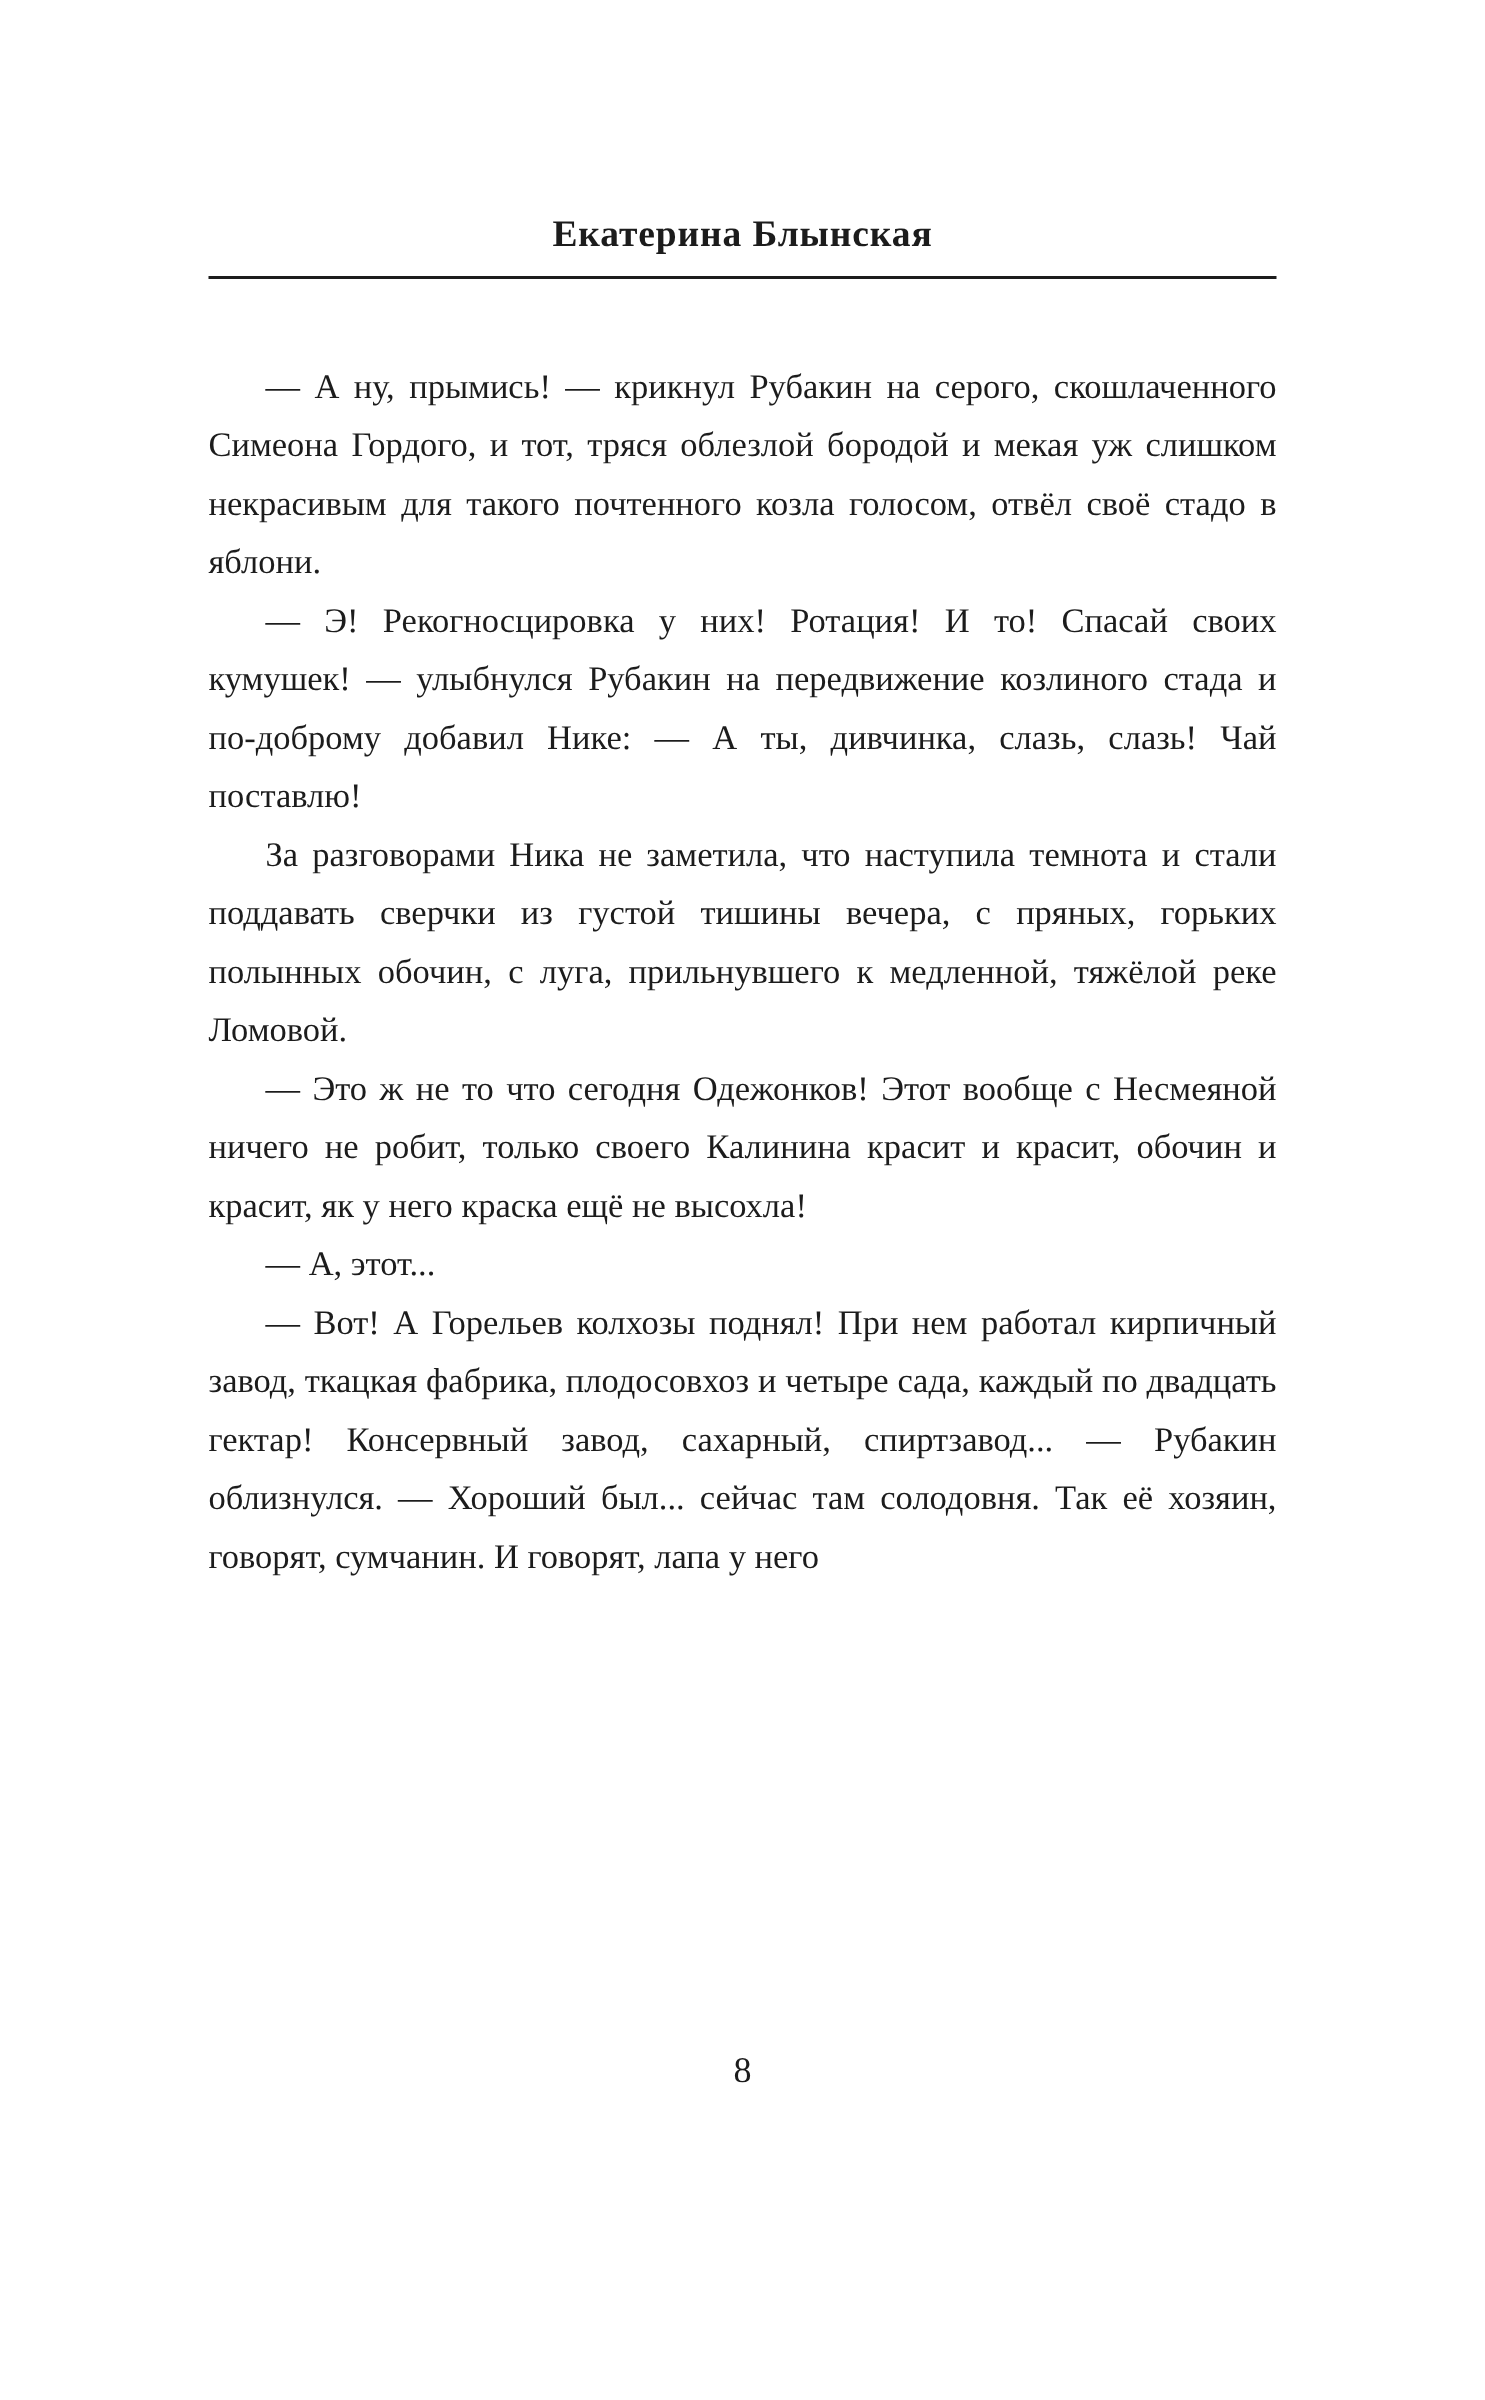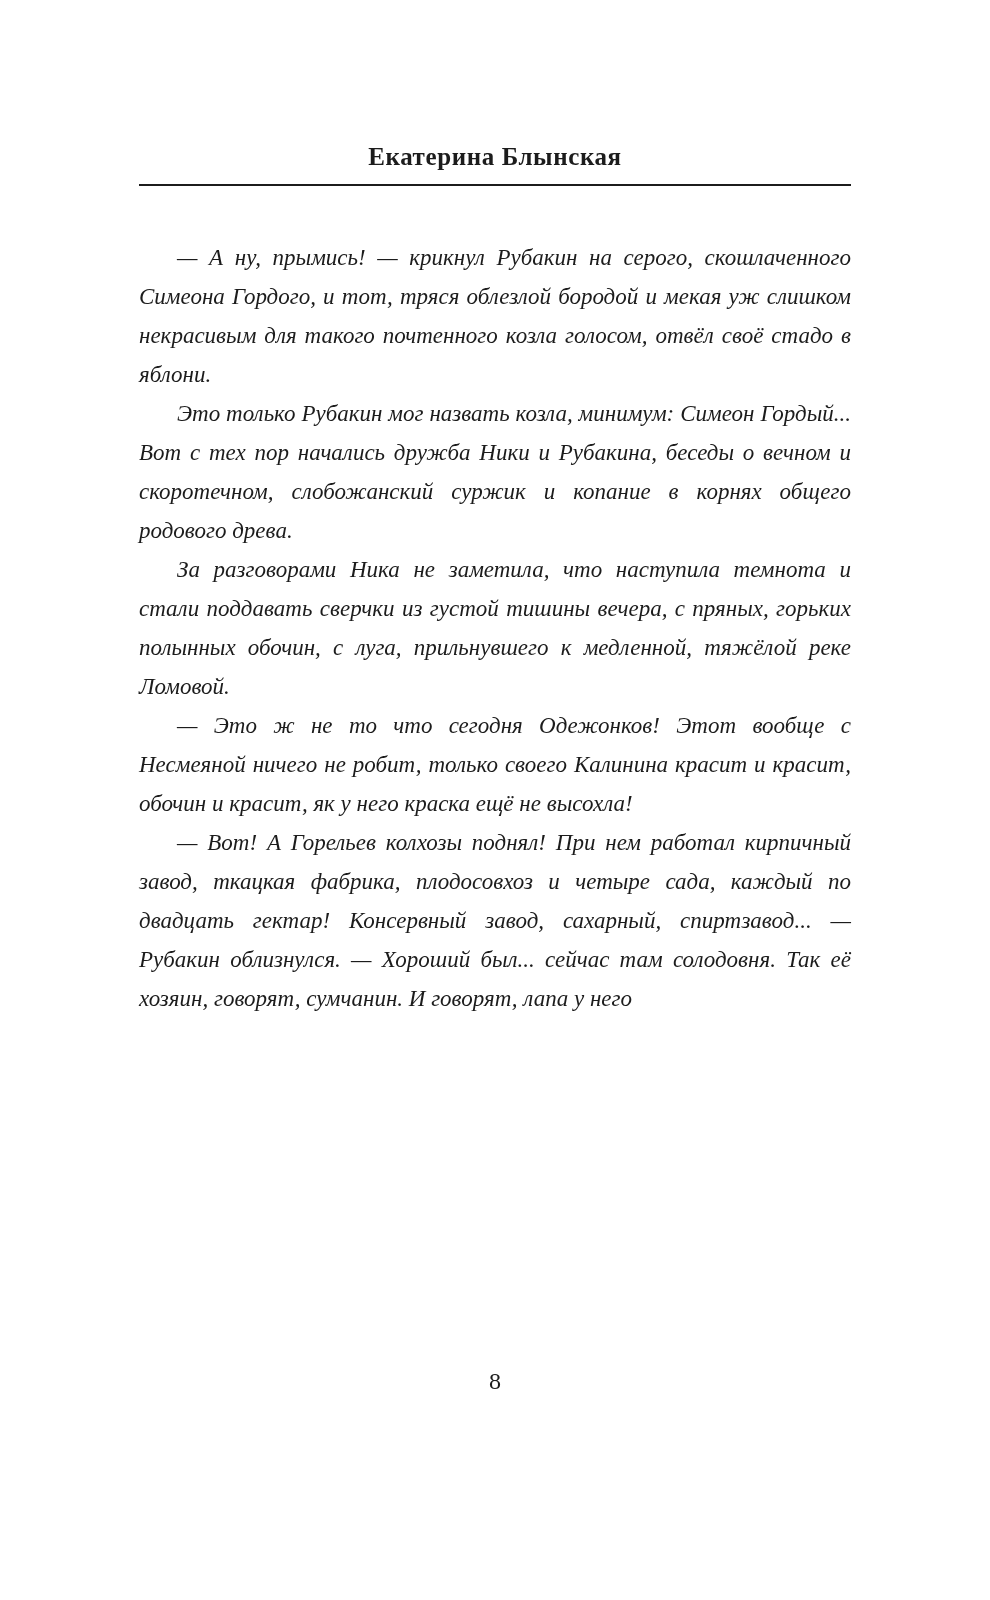--- a/index.html
+++ b/index.html
@@ -31,21 +31,20 @@
     margin: 13px auto 0 auto;
     border: none;
     border-top: 2px solid #1c1c1c;
   }
   .body-text {
     width: 712px;
     margin: 52px auto 14px auto;
     font-size: 23px;
     line-height: 39px;
     text-align: justify;
-    font-style: italic;
   }
   .body-text p {
     margin: 0;
     padding: 0;
     text-indent: 38px;
   }
   .folio {
     position: absolute;
     top: 1368px;
     left: 0;
@@ -59,21 +58,22 @@
 <body>
 
 <div class="page">
 
   <h1 class="running-head">Екатерина Блынская</h1>
 
   <hr class="head-rule">
 
   <main class="body-text" id="paragraphs">
       <p>— А ну, прымись! — крикнул Рубакин на серого, скошлаченного Симеона Гордого, и тот, тряся облезлой бородой и мекая уж слишком некрасивым для такого почтенного козла голосом, отвёл своё стадо в яблони.</p>
-      <p>Это только Рубакин мог назвать козла, минимум: Симеон Гордый... Вот с тех пор начались дружба Ники и Рубакина, беседы о вечном и скоротечном, слобожанский суржик и копание в корнях общего родового древа.</p>
+      <p>— Э! Рекогносцировка у них! Ротация! И то! Спасай своих кумушек! — улыбнулся Рубакин на передвижение козлиного стада и по-доброму добавил Нике: — А ты, дивчинка, слазь, слазь! Чай поставлю!</p>
       <p>За разговорами Ника не заметила, что наступила темнота и стали поддавать сверчки из густой тишины вечера, с пряных, горьких полынных обочин, с луга, прильнувшего к медленной, тяжёлой реке Ломовой.</p>
       <p>— Это ж не то что сегодня Одежонков! Этот вообще с Несмеяной ничего не робит, только своего Калинина красит и красит, обочин и красит, як у него краска ещё не высохла!</p>
+      <p>— А, этот...</p>
       <p>— Вот! А Горельев колхозы поднял! При нем работал кирпичный завод, ткацкая фабрика, плодосовхоз и четыре сада, каждый по двадцать гектар! Консервный завод, сахарный, спиртзавод... — Рубакин облизнулся. — Хороший был... сейчас там солодовня. Так её хозяин, говорят, сумчанин. И говорят, лапа у него</p>
     </main>
 
   <div class="folio">8</div>
 
 </div>
 
 </body></html>

